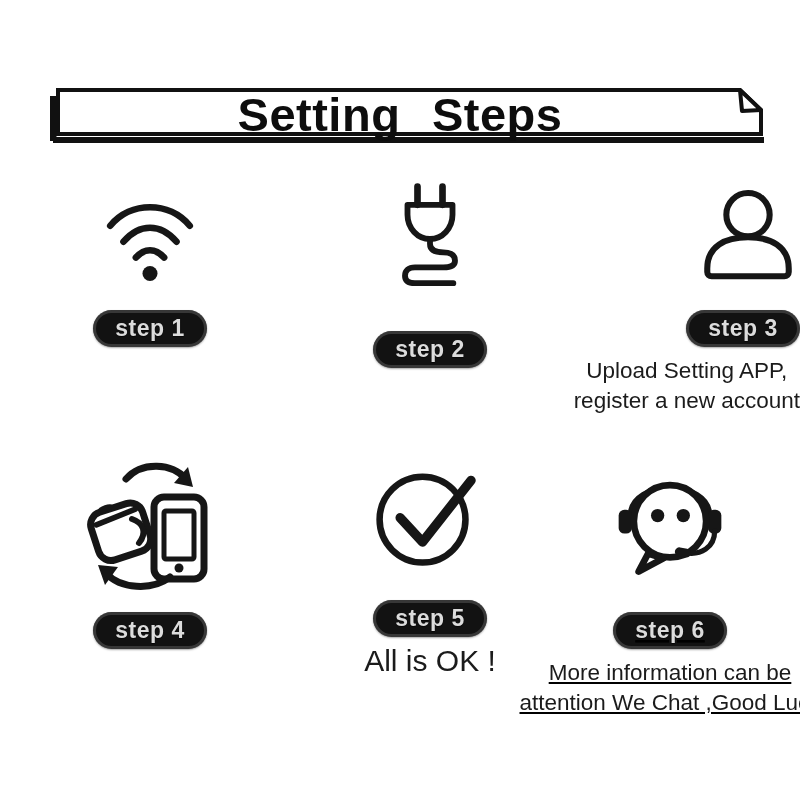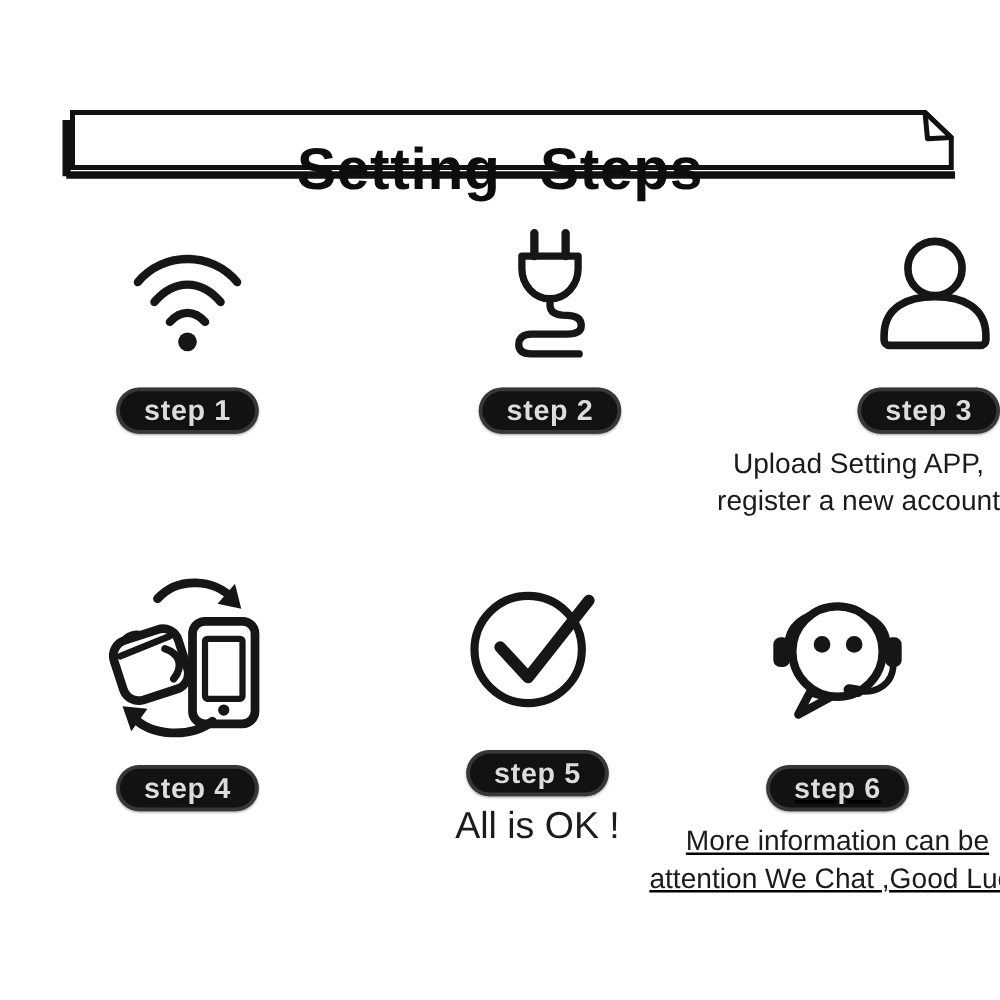--- a/index.html
+++ b/index.html
@@ -8,27 +8,27 @@
     font-family:"Liberation Sans", sans-serif; overflow:hidden;
   }
 
   
   .banner { position:absolute; left:50px; top:84px; width:720px; height:64px; }
   .banner svg { position:absolute; left:0; top:0; }
   .banner-title {
     position:absolute; left:0; top:0; width:700px; height:52px;
     display:flex; align-items:center; justify-content:center;
     font-size:47px; font-weight:bold; color:#0d0d0d;
-    letter-spacing:0.5px; word-spacing:18px; padding-top:4px;margin-top:20px;
+    letter-spacing:0.5px; word-spacing:18px; padding-top:4px;
   }
 
   
   .cell { position:absolute; display:flex; flex-direction:column; align-items:center; }
   #cell-1 { left:0px;   top:180px; width:300px; }
-  #cell-2 { left:295px; top:180px; width:290px; }
+  #cell-2 { left:285px; top:180px; width:290px;gap:21px; }
   #cell-3 { left:540px; top:180px; width:260px;align-items:flex-end; }
   #cell-4 { left:0px;   top:452px; width:300px; }
   #cell-5 { left:285px; top:440px; width:290px; }
   #cell-6 { left:540px; top:452px; width:260px;text-decoration:underline; }
 
   .icon-box { display:flex; align-items:center; justify-content:center; }
   .row1 .icon-box { height:118px; }
   .row2 .icon-box { height:148px; }
 
   .pill {

